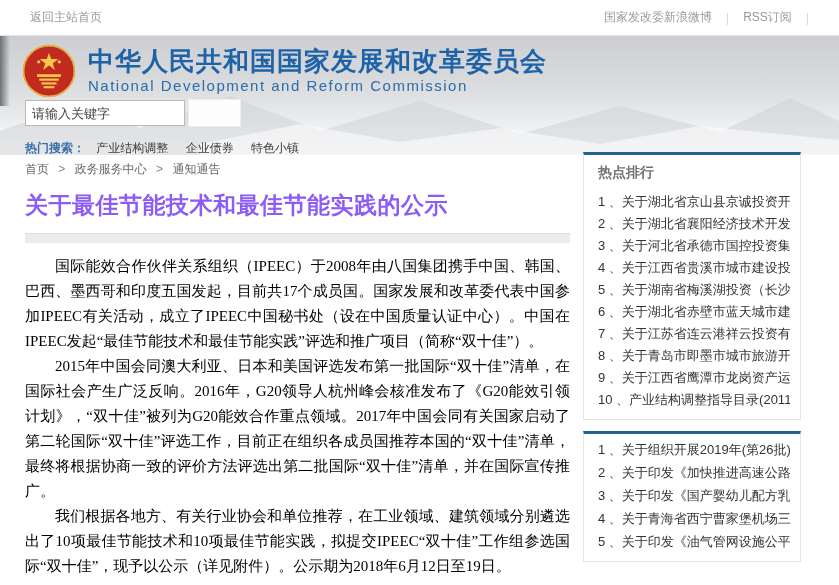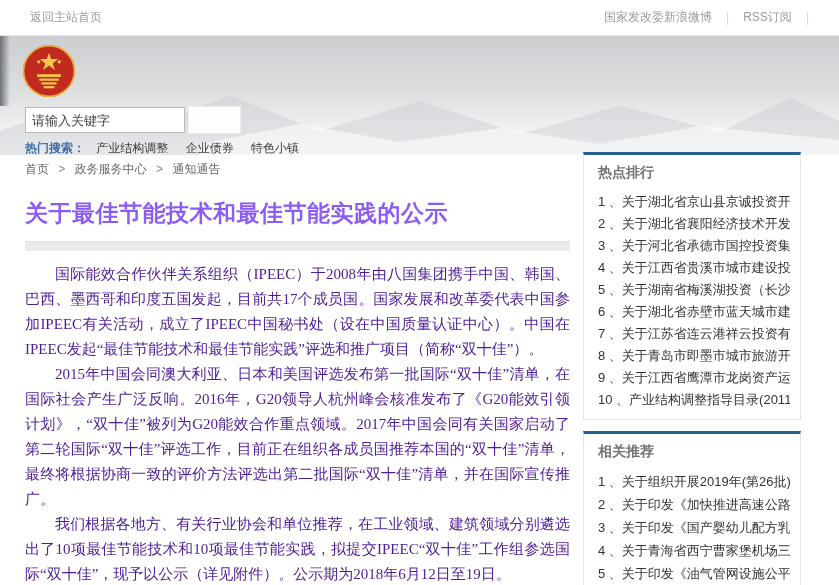--- a/index.html
+++ b/index.html
@@ -30,48 +30,48 @@
   .header svg.mountains { position:absolute; bottom:0; left:0; }
   .brand { position:absolute; left:22px; top:8px; display:flex; align-items:center; }
   .emblem { width:54px; height:54px; margin-right:12px; }
   .brand-text .cn {
     font-size:26px; font-weight:bold; color:#1e63a8; letter-spacing:1px; line-height:30px;
   }
   .brand-text .en {
     font-size:15px; color:#2a6cac; letter-spacing:1.5px; line-height:20px;
   }
   
-  .search-row { position:absolute; left:25px; top:71px; display:flex; }
+  .search-row { position:absolute; left:25px; top:64px; display:flex; }
   .search-input {
     width:160px; height:26px; border:1px solid #b9b9b9; background:#fff;
     font-size:13px; padding:0 6px; color:#333; outline:none;
   }
   .search-input::placeholder { color:#444; opacity:1; }
   .search-button {
     width:53px; height:28px; margin-left:3px; margin-top:-1px;
     background:#fdfdfd; border:1px solid #eee; cursor:pointer;
   }
   .hotsearch { position:absolute; left:25px; top:104px; font-size:12px; color:#444; }
   .hotsearch .label { color:#3a6ea5; font-weight:bold; margin-right:8px; }
   .hotsearch .term { margin-right:14px; color:#3b3b3b; cursor:pointer; }
   
   .main { position:relative; padding:6px 0 0 25px; }
-  .breadcrumb { font-size:12px; color:#666; margin-bottom:20px; }
+  .breadcrumb { font-size:12px; color:#666; margin-bottom:12px; }
   .breadcrumb span.crumb { cursor:pointer; }
   .breadcrumb .bsep { margin:0 6px; color:#888; }
   .left-col { width:545px; }
   .article-title {
     font-size:23px; font-weight:bold; color:#8b5cf6; letter-spacing:0.5px; margin-bottom:12px;
   }
   .article-meta { font-size:12px; color:#888; margin-bottom:13px; }
   .article-meta .src-label { margin-left:10px; }
   .divider-strip { height:10px; background:#ebebeb; border-top:1px solid #e0e0e0; margin-bottom:11px; }
   .article-body p {
     font-family:"Liberation Serif","DejaVu Serif",serif;
-    font-size:15px; line-height:25px; color:#4c1d95;
+    font-size:15px; line-height:25px; color:#000000;
     text-indent:2em; text-align:justify;
   }
   
   .sidebar { position:absolute; left:583px; top:-3px; width:218px; }
   .side-box {
     background:#fff; border:1px solid #e5e5e5; border-top:3px solid #23618f;
     margin-bottom:11px;
   }
   .side-box .box-title {
     font-size:14px; font-weight:bold; color:#737373; padding:9px 14px 5px 14px;
@@ -111,20 +111,22 @@
         <circle cx="50" cy="50" r="47" fill="none" stroke="#e8b13c" stroke-width="3"></circle>
         <polygon points="50,16 54,28 67,28 57,36 61,48 50,40 39,48 43,36 33,28 46,28" fill="#f5c84c"></polygon>
         <circle cx="31" cy="33" r="3" fill="#f5c84c"></circle>
         <circle cx="69" cy="33" r="3" fill="#f5c84c"></circle>
         <rect x="28" y="56" width="44" height="5" fill="#f5c84c"></rect>
         <rect x="32" y="64" width="36" height="4" fill="#f5c84c"></rect>
         <rect x="36" y="71" width="28" height="4" fill="#f5c84c"></rect>
         <rect x="40" y="78" width="20" height="4" fill="#f5c84c"></rect>
       </svg>
       <div class="brand-text">
+        <div class="cn">中华人民共和国国家发展和改革委员会</div>
+        <div class="en">National Development and Reform Commission</div>
       </div>
     </div>
 
     <div class="search-row">
       <input class="search-input" type="text" placeholder="请输入关键字" style="">
       <button class="search-button"></button>
     </div>
 
     <div class="hotsearch">
       <span class="label">热门搜索：</span>
@@ -169,21 +171,20 @@
           <li>5 、关于湖南省梅溪湖投资（长沙...</li>
           <li>6 、关于湖北省赤壁市蓝天城市建...</li>
           <li>7 、关于江苏省连云港祥云投资有...</li>
           <li>8 、关于青岛市即墨市城市旅游开...</li>
           <li>9 、关于江西省鹰潭市龙岗资产运...</li>
           <li>10 、产业结构调整指导目录(2011年...</li>
         </ul>
       </div>
 
       <div class="side-box recommend">
-        <div class="box-title">相关推荐</div>
         <ul>
           <li>1 、关于组织开展2019年(第26批)...</li>
           <li>2 、关于印发《加快推进高速公路...</li>
           <li>3 、关于印发《国产婴幼儿配方乳...</li>
           <li>4 、关于青海省西宁曹家堡机场三...</li>
           <li>5 、关于印发《油气管网设施公平...</li>
 
         </ul>
       </div>
 

